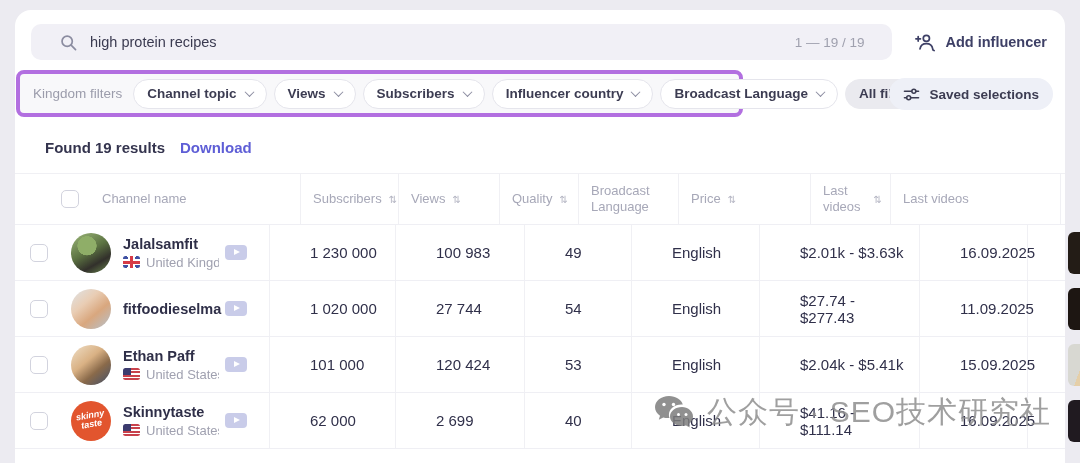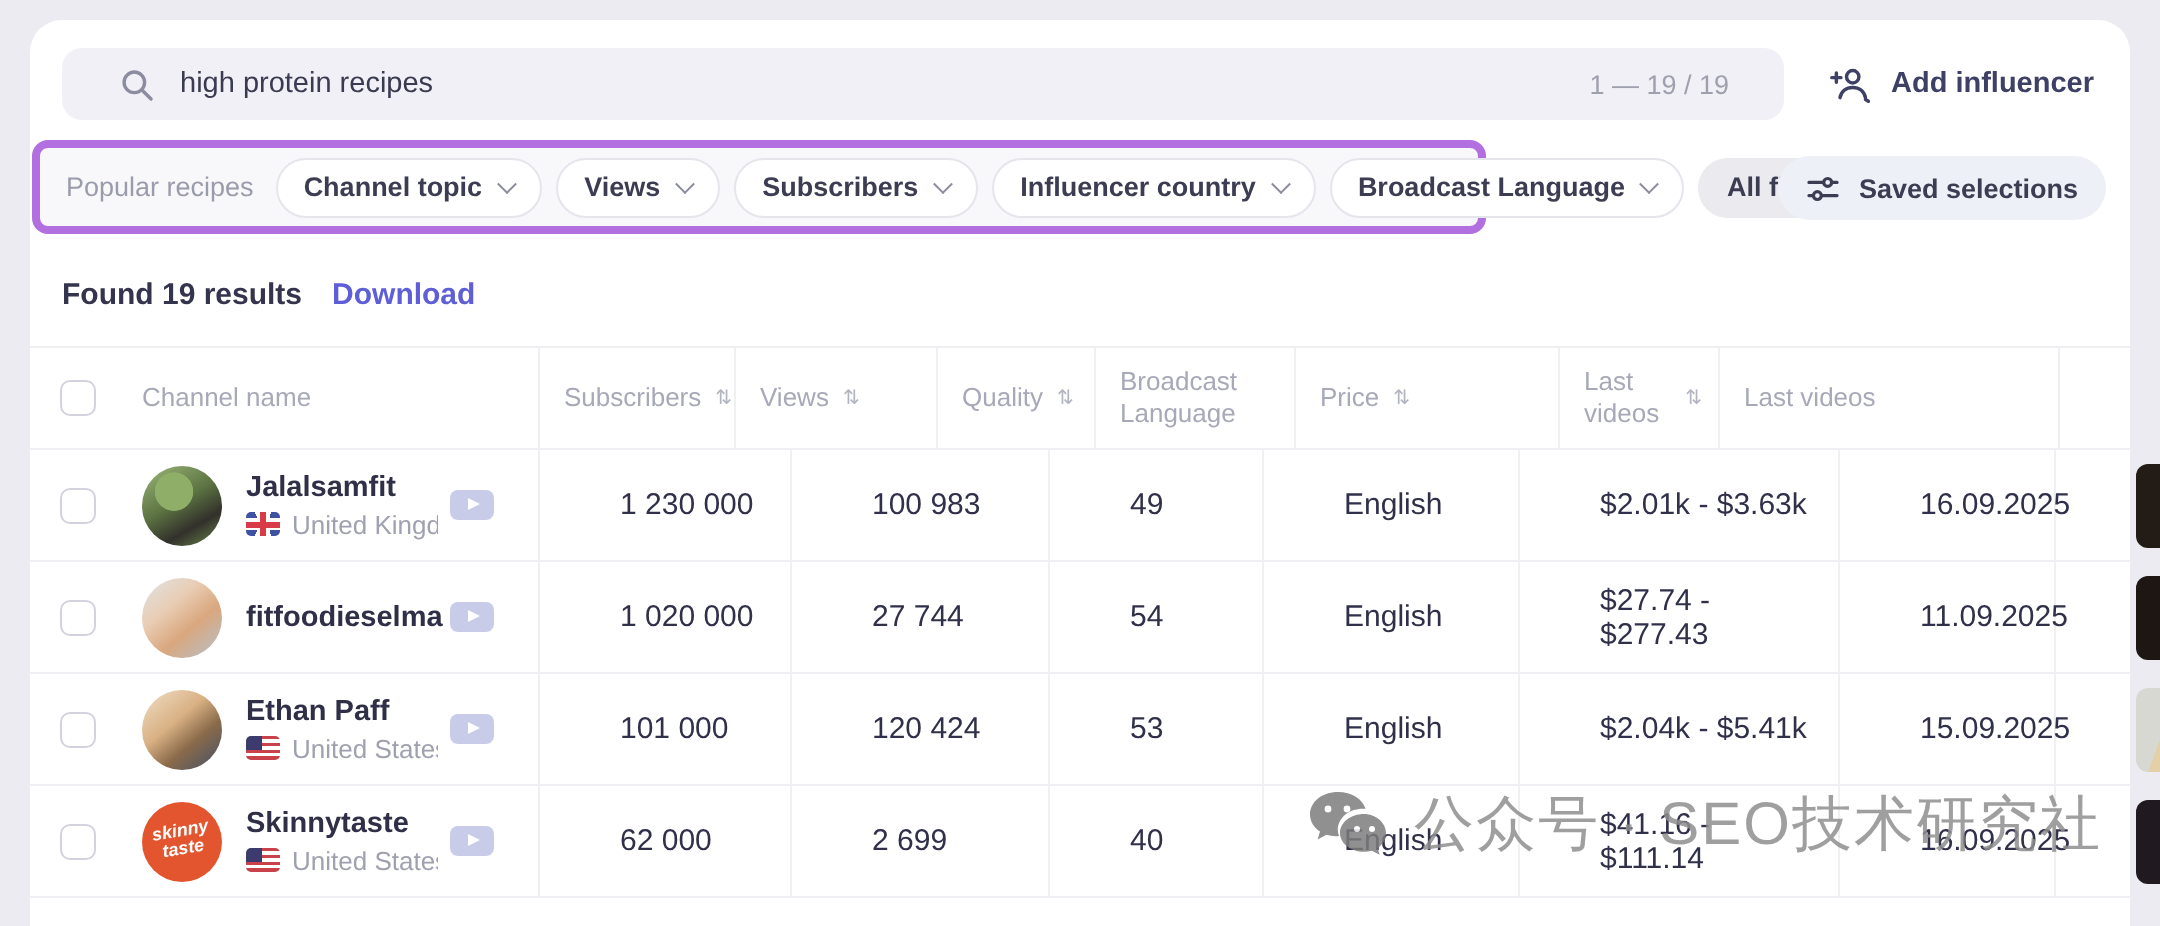--- a/index.html
+++ b/index.html
@@ -47,31 +47,31 @@
   }
   .chev { width:7px; height:7px; border-left:1.6px solid #8b8ca0; border-bottom:1.6px solid #8b8ca0; transform:rotate(-45deg) translate(1px,-1px); }
   .pill.all { background:#eaeaef; border:1px solid #eaeaef; }
   .saved {
     position:absolute; right:12px; top:8px; height:32px; display:flex; align-items:center; gap:9px;
     background:#eef0f7; border:none; border-radius:16px; padding:0 14px;
     font-family:inherit; font-size:13.5px; font-weight:600; color:#3c3c52; cursor:pointer;
   }
 
   
-  .found-row { display:flex; align-items:flex-start; gap:15px; padding:21px 16px 17px; font-size:15px; }
+  .found-row { display:flex; align-items:flex-start; gap:15px; padding:21px 16px 17px; font-size:15px;margin-left:14px; }
   .found { color:#34344e; font-weight:700; }
   .download { color:#5e5ed6; font-weight:700; cursor:pointer; }
 
   
   .table { border-top:1px solid #f0f0f4; }
   .trow {
     display:grid; grid-template-columns:255px 98px 101px 79px 100px 132px 80px 170px 1fr;
     align-items:stretch; border-bottom:1px solid #efeff4;
   }
-  .trow.head { height:51px; color:#a7a8b8; font-size:13px; }
+  .trow.head { height:51px; color:#a7a8b8; font-size:13px;padding-left:31px; }
   .trow.body { height:56px; font-size:15px; color:#30304a;gap:28px; }
   .cell { display:flex; align-items:center; padding:0 8px 0 12px; border-right:1px solid #f0f0f4; }
   .cell.bm { border-right:none; justify-content:center; padding:0; }
   .sort { font-family:"DejaVu Sans", sans-serif; font-size:10px; color:#b3b4c2; margin-left:7px; }
   .head .label { line-height:1.25; }
 
   .cb { width:18px; height:18px; border:1.5px solid #d2d3de; border-radius:5px; background:#fff; flex:0 0 auto; cursor:pointer; }
   .channel { padding-left:15px; gap:0; }
   .channel .cb { margin-right:23px; }
   .av { width:40px; height:40px; border-radius:50%; flex:0 0 auto; margin-right:12px; }
@@ -145,21 +145,21 @@
           <path d="M6.5 18.5c.7-3.6 3.4-5.6 7-5.6s6.3 2 7 5.6"></path>
           <path d="M4.5 5v5M2 7.5h5"></path>
           <path d="M20.5 19.5l1.6 1"></path>
         </svg>
       <span>Add influencer</span>
     </button>
   </div>
 
   <div class="filter-row">
     <div class="filter-highlight">
-      <span class="filters-label">Popular recipes</span>
+      <span class="filters-label">Kingdom filters</span>
       <button class="pill">
           <span>Channel topic</span>
           <span class="chev"></span>
         </button>
       <button class="pill">
           <span>Views</span>
           <span class="chev"></span>
         </button>
       <button class="pill">
           <span>Subscribers</span>

